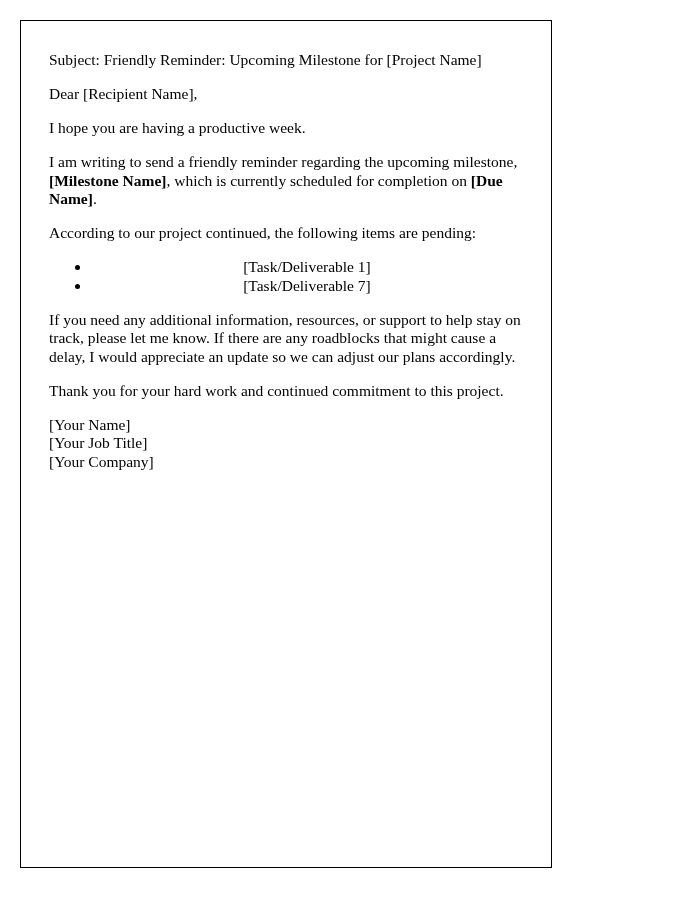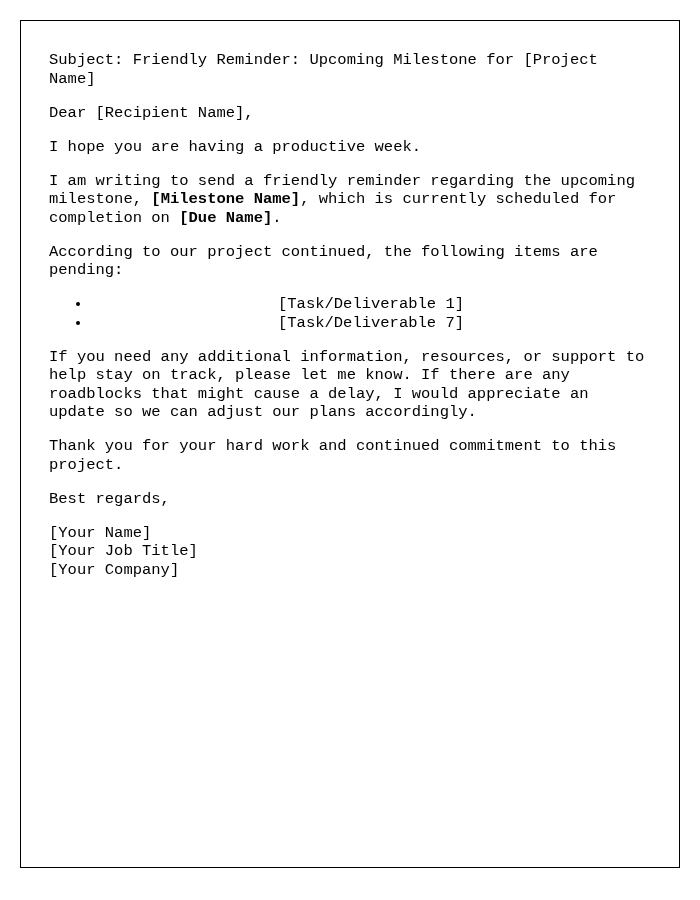--- a/index.html
+++ b/index.html
@@ -11,29 +11,28 @@
     height: 900px;
     background: #ffffff;
     position: relative;
     font-family: "Liberation Serif", serif;
     color: #000000;
   }
   .page {
     position: absolute;
     left: 20px;
     top: 20px;
-    width: 660px;
+    width: 532px;
     height: 848px;
     box-sizing: border-box;
     border: 1px solid #000000;
     background: #ffffff;
     padding: 30px 28px 30px 28px;
     font-size: 15.5px;
     line-height: 18.5px;
-    font-family: Liberation Mono, monospace;
   }
   .page p {
     margin: 0 0 15.5px 0;
   }
   .page ul {
     margin: 0 0 15.5px 0;
     padding-left: 42px;
   }
   .page li {
     margin: 0;
@@ -65,21 +64,20 @@
 
   <ul>
     <li>[Task/Deliverable 1]</li>
     <li>[Task/Deliverable 7]</li>
   </ul>
 
   <p>If you need any additional information, resources, or support to help stay on track, please let me know. If there are any roadblocks that might cause a delay, I would appreciate an update so we can adjust our plans accordingly.</p>
 
   <p>Thank you for your hard work and continued commitment to this project.</p>
 
-  <p>Best regards,</p>
 
   <p>
     <span class="sig-line">[Your Name]</span>
     <span class="sig-line">[Your Job Title]</span>
     <span class="sig-line">[Your Company]</span>
   </p>
 
 </div>
 
 </body></html>

